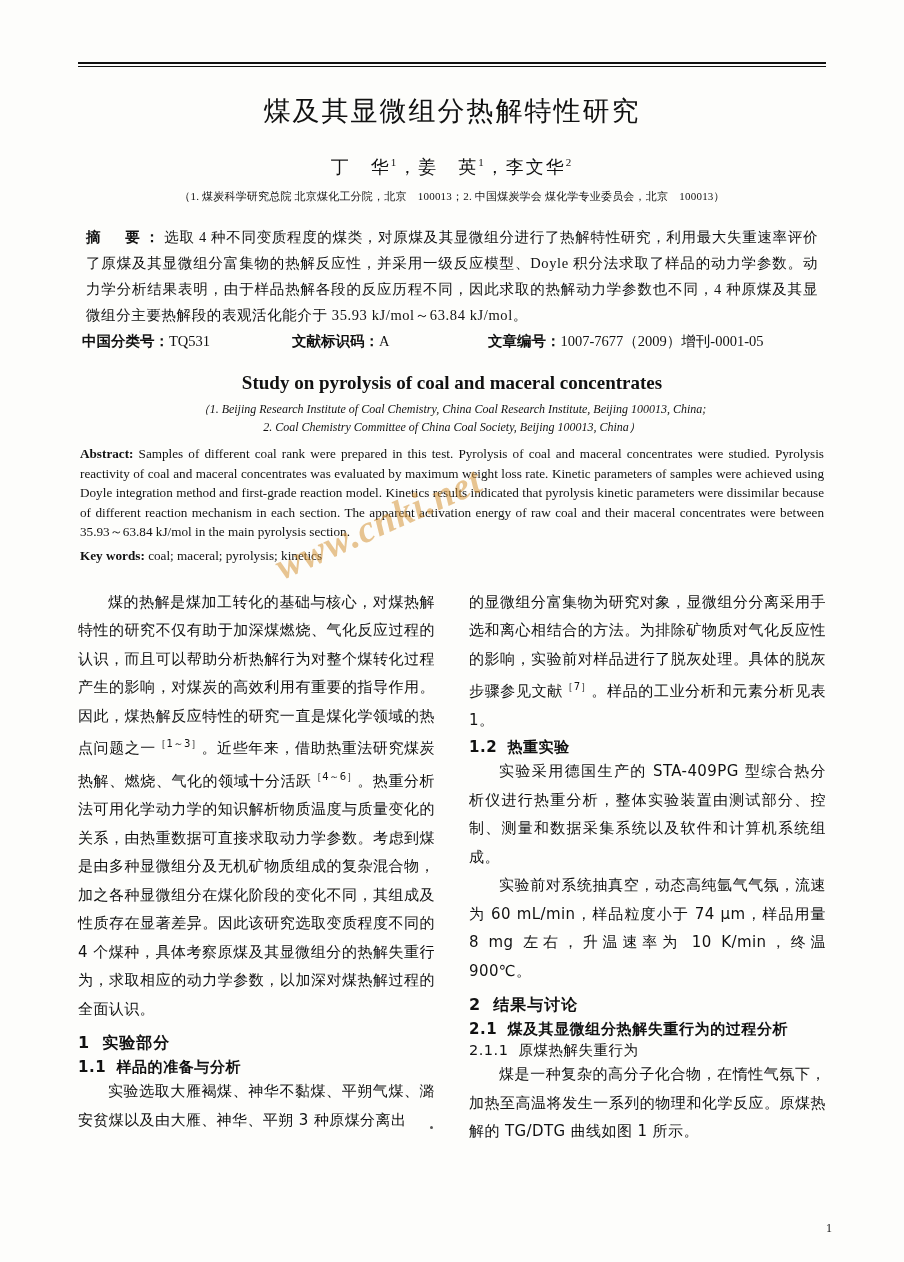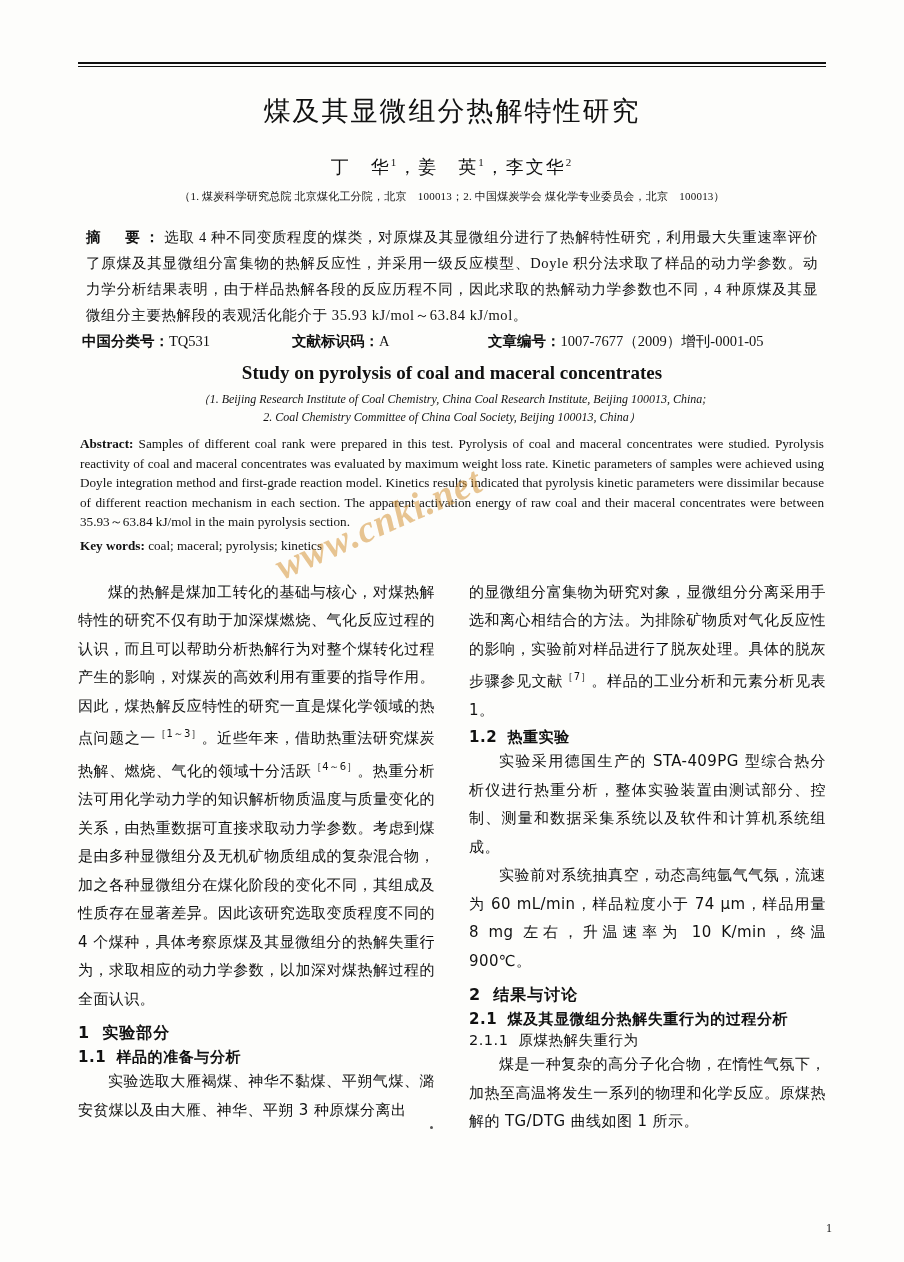--- a/index.html
+++ b/index.html
@@ -102,21 +102,21 @@
   .clsline .c1 { width: 210px; }
   .clsline .c2 { width: 196px; }
   .clsline .c3 { flex: 1; }
   .clsline b { font-weight: bold; }
   
   .title-en {
     text-align: center;
     font-family: "Liberation Serif", serif;
     font-weight: bold;
     font-size: 19px;
-    margin-top: 8px;
+    margin-top: 18px;
     margin-bottom: 6px;
   }
   .authors-en {
     text-align: center;
     font-size: 16px;
     margin-bottom: 6px;
   }
   .affil-en {
     text-align: center;
     font-style: italic;

